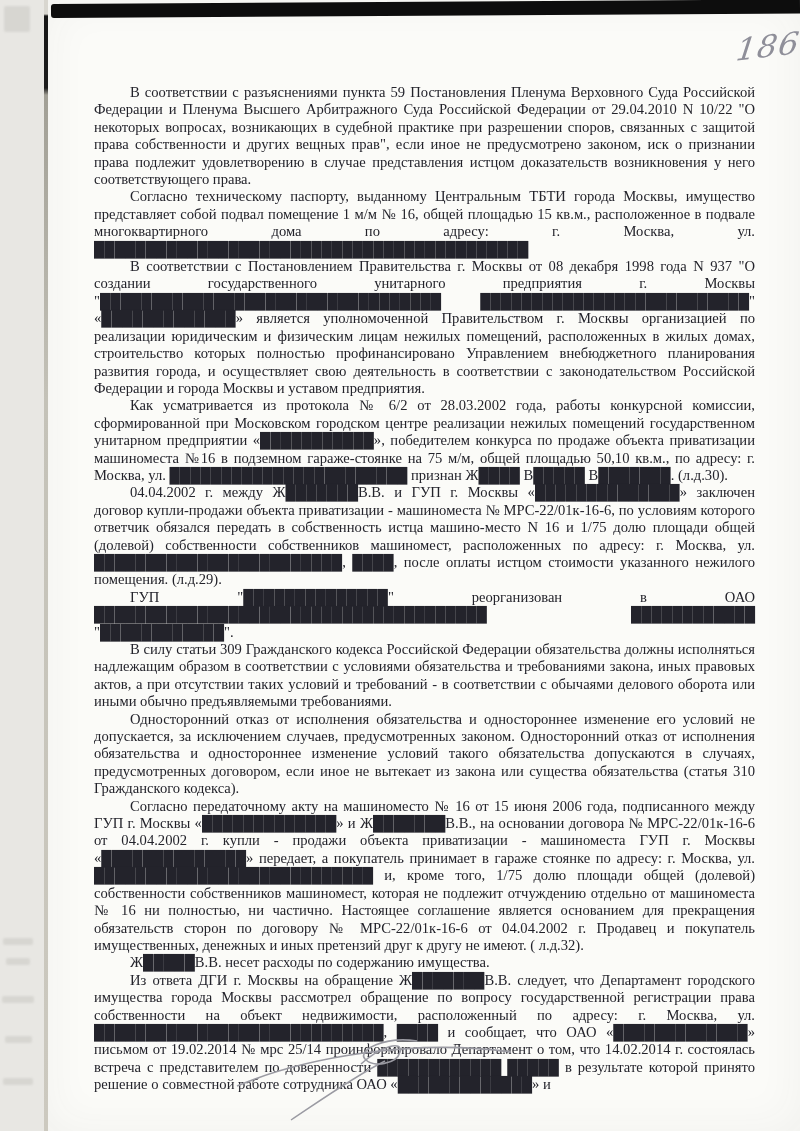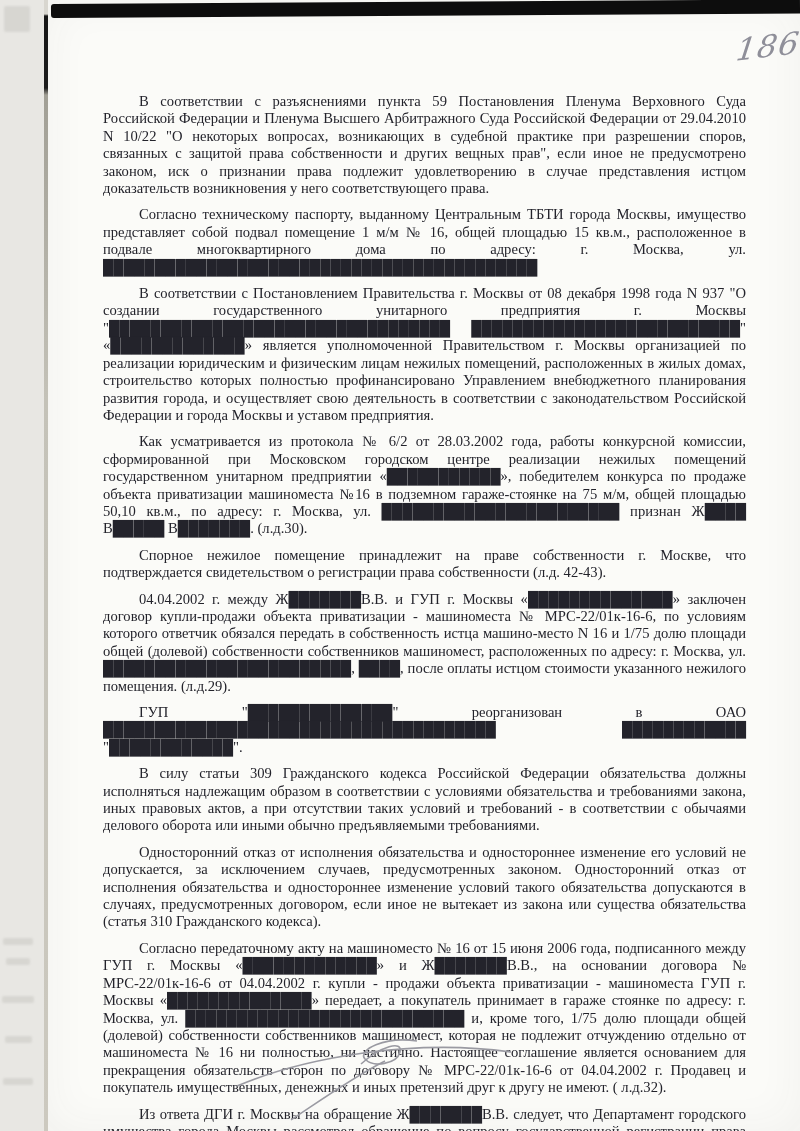--- a/index.html
+++ b/index.html
@@ -43,21 +43,21 @@
     letter-spacing:1px;
   }
   .doc {
     position:absolute; left:94px; top:84px;
     width:661px;
     font-size:14.6px;
     line-height:17.4px;
     color:#23232b;
     text-align:justify;
   }
-  .doc .para { margin:9px; text-indent:36px; }
+  .doc .para { margin:0; text-indent:36px; }
   .signature {
     position:absolute; left:233px; top:1028px;
     width:290px; height:100px;
   }
   .ghosts { position:absolute; left:0; top:0; width:46px; height:1131px; }
   .ghosts i {
     position:absolute; display:block;
     background:#6a6a62; opacity:0.13;
     filter:blur(1px); border-radius:2px;
   }
@@ -79,26 +79,26 @@
 <div class="paper-edge"></div>
 <div class="topbar"></div>
 
 <div class="pagenum">186</div>
 
 <div class="doc">
     <p class="para">В соответствии с разъяснениями пункта 59 Постановления Пленума Верховного Суда Российской Федерации и Пленума Высшего Арбитражного Суда Российской Федерации от 29.04.2010 N 10/22 "О некоторых вопросах, возникающих в судебной практике при разрешении споров, связанных с защитой права собственности и других вещных прав", если иное не предусмотрено законом, иск о признании права подлежит удовлетворению в случае представления истцом доказательств возникновения у него соответствующего права.</p>
     <p class="para">Согласно техническому паспорту, выданному Центральным ТБТИ города Москвы, имущество представляет собой подвал помещение 1 м/м № 16, общей площадью 15 кв.м., расположенное в подвале многоквартирного дома по адресу: г. Москва, ул. ██████████████████████████████████████████</p>
     <p class="para">В соответствии с Постановлением Правительства г. Москвы от 08 декабря 1998 года N 937 "О создании государственного унитарного предприятия г. Москвы "█████████████████████████████████ ██████████████████████████" «█████████████» является уполномоченной Правительством г. Москвы организацией по реализации юридическим и физическим лицам нежилых помещений, расположенных в жилых домах, строительство которых полностью профинансировано Управлением внебюджетного планирования развития города, и осуществляет свою деятельность в соответствии с законодательством Российской Федерации и города Москвы и уставом предприятия.</p>
     <p class="para">Как усматривается из протокола № 6/2 от 28.03.2002 года, работы конкурсной комиссии, сформированной при Московском городском центре реализации нежилых помещений государственном унитарном предприятии «███████████», победителем конкурса по продаже объекта приватизации машиноместа №16 в подземном гараже-стоянке на 75 м/м, общей площадью 50,10 кв.м., по адресу: г. Москва, ул. ███████████████████████ признан Ж████ В█████ В███████. (л.д.30).</p>
-    <p class="para">Спорное нежилое помещение принадлежит на праве собственности г. Москве, что подтверждается свидетельством о регистрации права собственности (л.д. 42-43).</p>
     <p class="para">04.04.2002 г. между Ж███████В.В. и ГУП г. Москвы «██████████████» заключен договор купли-продажи объекта приватизации - машиноместа № МРС-22/01к-16-6, по условиям которого ответчик обязался передать в собственность истца машино-место N 16 и 1/75 долю площади общей (долевой) собственности собственников машиномест, расположенных по адресу: г. Москва,  ул. ████████████████████████, ████, после оплаты истцом стоимости указанного нежилого помещения. (л.д.29).</p>
     <p class="para">ГУП "██████████████" реорганизован в ОАО ██████████████████████████████████████ ████████████ "████████████".</p>
     <p class="para">В силу статьи 309 Гражданского кодекса Российской Федерации обязательства должны исполняться надлежащим образом в соответствии с условиями обязательства и требованиями закона, иных правовых актов, а при отсутствии таких условий и требований - в соответствии с обычаями делового оборота или иными обычно предъявляемыми требованиями.</p>
     <p class="para">Односторонний отказ от исполнения обязательства и одностороннее изменение его условий не допускается, за исключением случаев, предусмотренных законом. Односторонний отказ от исполнения обязательства и одностороннее изменение условий такого обязательства допускаются в случаях, предусмотренных договором, если иное не вытекает из закона или существа обязательства (статья 310 Гражданского кодекса).</p>
     <p class="para">Согласно передаточному акту  на машиноместо № 16 от 15 июня 2006 года, подписанного между ГУП г. Москвы «█████████████» и Ж███████В.В.,  на основании договора № МРС-22/01к-16-6 от 04.04.2002 г. купли - продажи объекта приватизации - машиноместа ГУП г. Москвы «██████████████» передает, а покупатель принимает  в гараже стоянке по адресу: г. Москва,  ул. ███████████████████████████ и, кроме того,  1/75 долю площади общей (долевой) собственности собственников машиномест, которая не подлежит отчуждению  отдельно от  машиноместа № 16 ни полностью, ни частично.  Настоящее соглашение является  основанием для прекращения обязательств  сторон по договору № МРС-22/01к-16-6 от 04.04.2002 г. Продавец и покупатель имущественных, денежных и иных претензий друг к другу не имеют. ( л.д.32).</p>
+    <p class="para">Ж█████В.В. несет расходы по содержанию имущества.</p>
     <p class="para">Из ответа ДГИ г. Москвы на обращение Ж███████В.В. следует, что Департамент городского имущества города Москвы рассмотрел обращение по вопросу государственной регистрации права собственности на объект недвижимости, расположенный по адресу: г. Москва, ул. ████████████████████████████, ████ и сообщает, что ОАО «█████████████» письмом от 19.02.2014 № мрс 25/14 проинформировало Департамент о том, что 14.02.2014 г. состоялась встреча с представителем по доверенности ████████████ █████ в результате которой принято решение о совместной работе сотрудника ОАО «█████████████» и</p>
   </div>
 
 <svg class="signature" viewBox="0 0 290 100" fill="none">
   <path d="M4,58 C70,30 180,10 278,24" stroke="#9a9aa2" stroke-width="1.6" fill="none"></path>
   <path d="M128,36 C148,18 170,12 167,24 C164,36 140,40 132,31 C124,22 152,8 184,13" stroke="#9a9aa2" stroke-width="1.6" fill="none"></path>
   <path d="M58,92 C88,72 122,48 152,33" stroke="#9a9aa2" stroke-width="1.4" fill="none"></path>
 </svg>
 
 </body></html>

